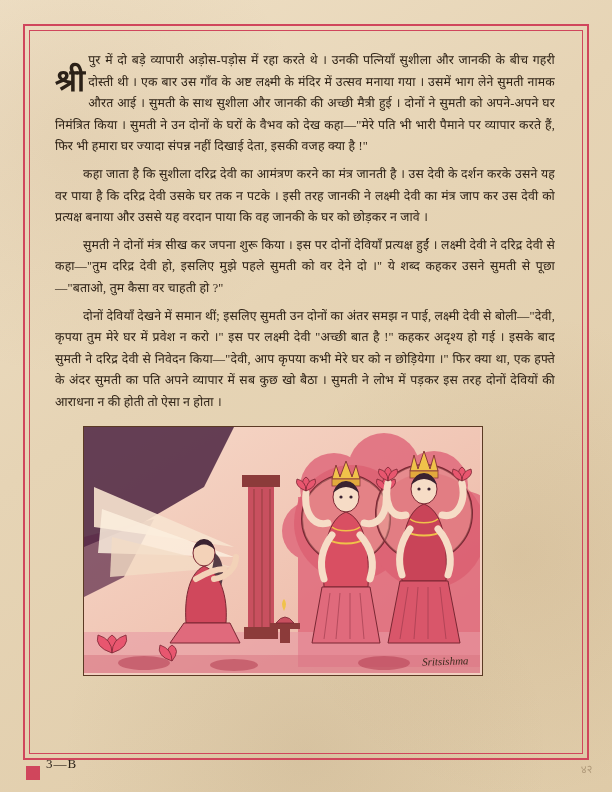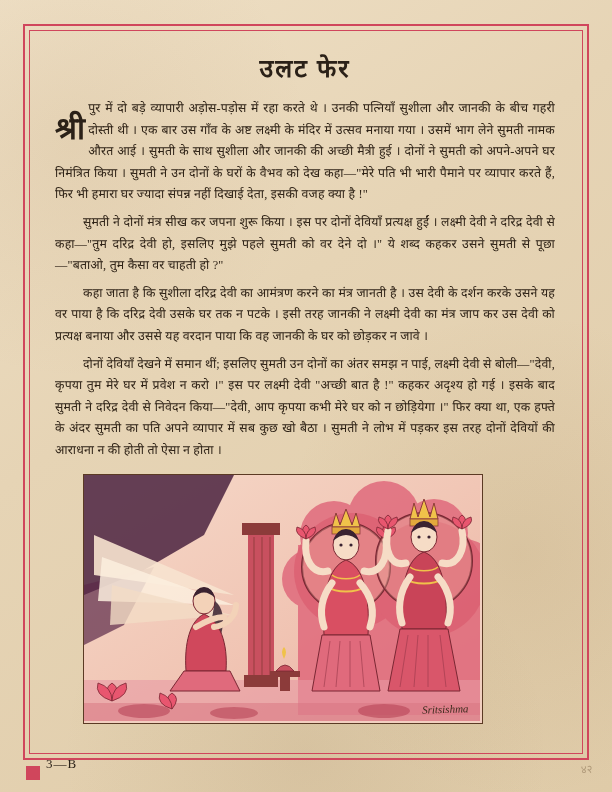--- a/index.html
+++ b/index.html
@@ -139,30 +139,29 @@
 </head>
 <body>
 
 <div class="page">
 
   <div class="border-outer"></div>
   <div class="border-inner"></div>
 
   <div class="content">
 
-    <div class="title">उलट फेर</div>
 
     <div class="para dropcap-para">
       <span class="dropcap">श्री</span>
       <span>पुर में दो बड़े व्यापारी अड़ोस-पड़ोस में रहा करते थे ।  उनकी पत्नियाँ सुशीला और जानकी के बीच गहरी दोस्ती थी ।  एक बार उस गाँव के अष्ट लक्ष्मी के मंदिर में उत्सव मनाया गया ।  उसमें भाग लेने सुमती नामक औरत आई ।  सुमती के साथ सुशीला और जानकी की अच्छी मैत्री हुई ।  दोनों ने सुमती को अपने-अपने घर निमंत्रित किया ।  सुमती ने उन दोनों के घरों के वैभव को देख कहा—"मेरे पति भी भारी पैमाने पर व्यापार करते हैं, फिर भी हमारा घर ज्यादा संपन्न नहीं दिखाई देता, इसकी वजह क्या है !"</span>
     </div>
 
+    <p class="para indent">कहा जाता है कि सुशीला दरिद्र देवी का आमंत्रण करने का मंत्र जानती है ।  उस देवी के दर्शन करके उसने यह वर पाया है कि दरिद्र देवी उसके घर तक न पटके ।  इसी तरह जानकी ने लक्ष्मी देवी का मंत्र जाप कर उस देवी को प्रत्यक्ष बनाया और उससे यह वरदान पाया कि वह जानकी के घर को छोड़कर न जावे ।</p>
+
     <p class="para indent">सुमती ने दोनों मंत्र सीख कर जपना शुरू किया ।  इस पर दोनों देवियाँ प्रत्यक्ष हुईं ।  लक्ष्मी देवी ने दरिद्र देवी से कहा—"तुम दरिद्र देवी हो, इसलिए मुझे पहले सुमती को वर देने दो ।" ये शब्द कहकर उसने सुमती से पूछा—"बताओ, तुम कैसा वर चाहती हो ?"</p>
-
-    <p class="para indent">कहा जाता है कि सुशीला दरिद्र देवी का आमंत्रण करने का मंत्र जानती है ।  उस देवी के दर्शन करके उसने यह वर पाया है कि दरिद्र देवी उसके घर तक न पटके ।  इसी तरह जानकी ने लक्ष्मी देवी का मंत्र जाप कर उस देवी को प्रत्यक्ष बनाया और उससे यह वरदान पाया कि वह जानकी के घर को छोड़कर न जावे ।</p>
 
     <p class="para indent">दोनों देवियाँ देखने में समान थीं;  इसलिए सुमती उन दोनों का अंतर समझ न पाई, लक्ष्मी देवी से बोली—"देवी, कृपया तुम मेरे घर में प्रवेश न करो ।"  इस पर लक्ष्मी देवी "अच्छी बात है !" कहकर अदृश्य हो गई ।  इसके बाद सुमती ने दरिद्र देवी से निवेदन किया—"देवी, आप कृपया कभी मेरे घर को न छोड़ियेगा ।" फिर क्या था, एक हफ्ते के अंदर सुमती का पति अपने व्यापार में सब कुछ खो बैठा ।  सुमती ने लोभ में पड़कर इस तरह दोनों देवियों की आराधना न की होती तो ऐसा न होता ।</p>
 
     <div class="illus">
       <svg class="illus-svg" width="396" height="246" viewBox="0 0 396 246" xmlns="http://www.w3.org/2000/svg">
         <defs>
           <linearGradient id="bgGrad" x1="0" y1="0" x2="1" y2="1">
             <stop offset="0%" stop-color="#f6d9c9"></stop>
             <stop offset="60%" stop-color="#f0c3b2"></stop>
             <stop offset="100%" stop-color="#e7a9a0"></stop>

